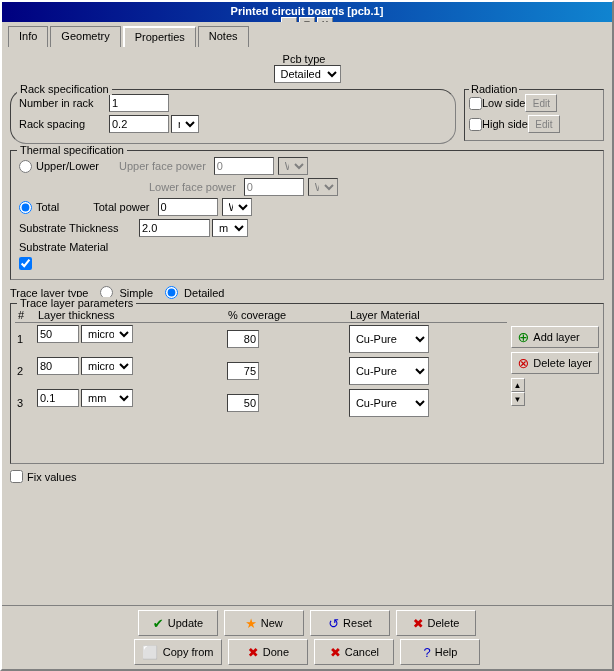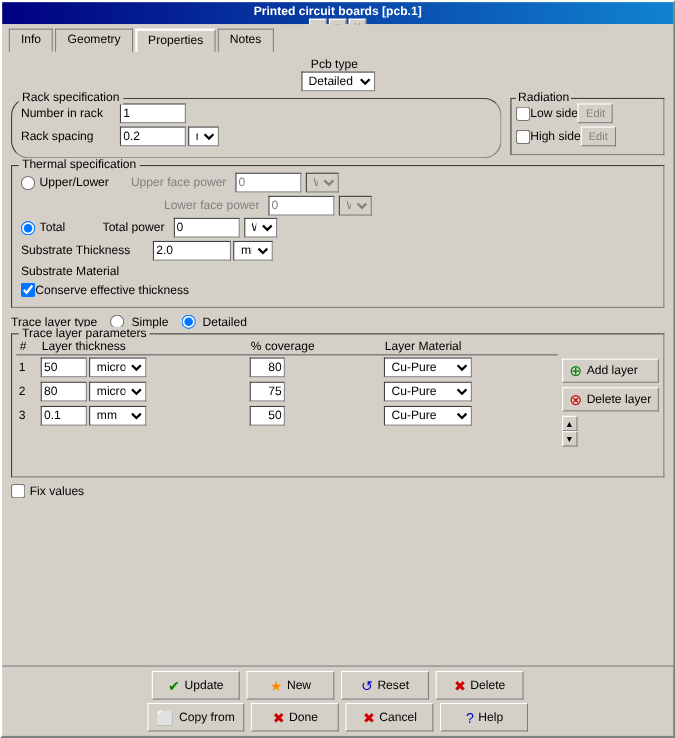--- a/index.html
+++ b/index.html
@@ -264,21 +264,21 @@
       width: 52px;
       height: 18px;
     }
     .coverage-input {
       width: 32px;
       height: 18px;
       text-align: right;
     }
     .material-select {
       width: 80px;
-      height: 18px;
+      height: 28px;
     }
     .table-wrapper {
       display: flex;
       gap: 4px;
     }
     .table-area {
       flex: 1;
     }
     .scroll-btn {
       width: 14px;
@@ -467,21 +467,20 @@
           <option>mm</option>
         </select>
       </div>
 
       <div class="row" style="margin-top:3px;">
         <span class="label" style="width:120px;">Substrate Material</span>
       </div>
 
       <div class="checkbox-row" style="margin-top:4px;">
         <input type="checkbox" checked="" style="">
-        <span class="label">Conserve effective thickness</span>
       </div>
     </div>
 
     <div class="trace-section">
       <div class="trace-row">
         <span class="label">Trace layer type</span>
         <input type="radio" name="trace-mode" style="margin-left: 6px;">
         <span class="label">Simple</span>
         <input type="radio" name="trace-mode" checked="" style="margin-left: 6px;">
         <span class="label">Detailed</span>

